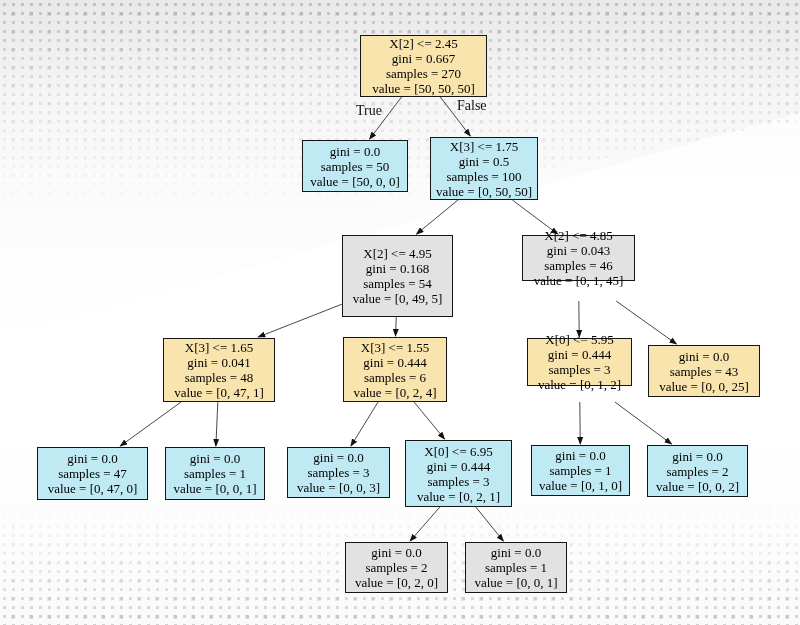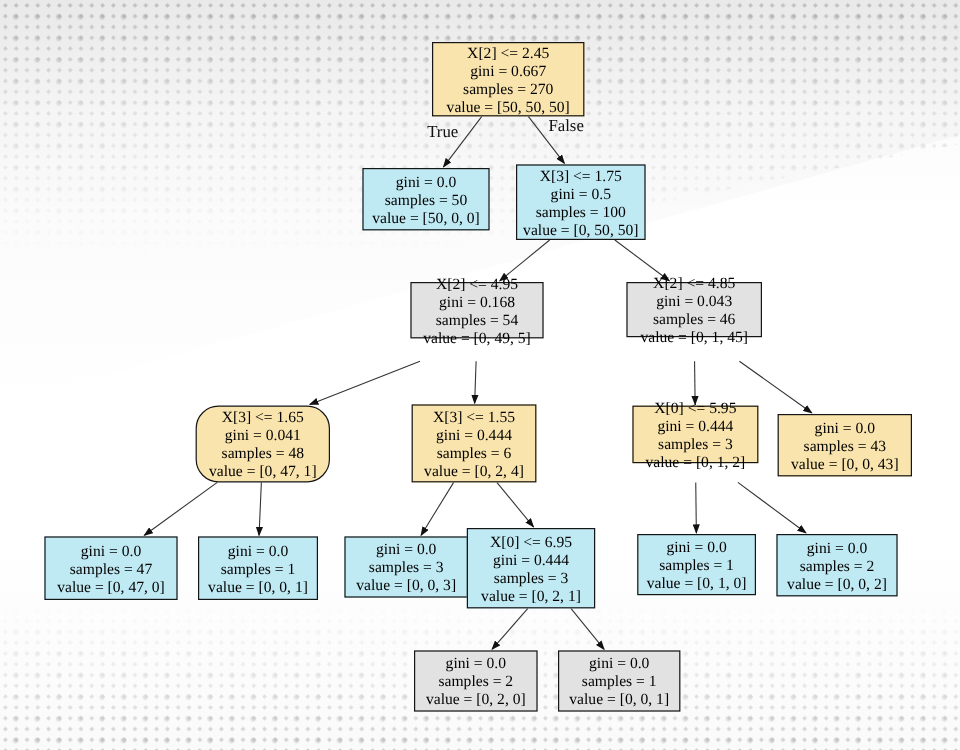--- a/index.html
+++ b/index.html
@@ -115,71 +115,71 @@
         <div class="nline">gini = 0.0</div>
         <div class="nline">samples = 50</div>
         <div class="nline">value = [50, 0, 0]</div>
       </div>
       <div class="node" style="left: 430px; top: 137px; width: 108px; height: 63px; background: rgb(191, 233, 243); border-color: rgb(21, 21, 21);">
         <div class="nline">X[3] &lt;= 1.75</div>
         <div class="nline">gini = 0.5</div>
         <div class="nline">samples = 100</div>
         <div class="nline">value = [0, 50, 50]</div>
       </div>
-      <div class="node" style="left: 342px; top: 235px; width: 111px; height: 47px; background: rgb(226, 226, 226); border-color: rgb(21, 21, 21);">
+      <div class="node" style="left: 342px; top: 235px; width: 111px; height: 82px; background: rgb(226, 226, 226); border-color: rgb(21, 21, 21);">
         <div class="nline">X[2] &lt;= 4.95</div>
         <div class="nline">gini = 0.168</div>
         <div class="nline">samples = 54</div>
         <div class="nline">value = [0, 49, 5]</div>
       </div>
       <div class="node" style="left: 522px; top: 235px; width: 113px; height: 46px; background: rgb(226, 226, 226); border-color: rgb(21, 21, 21);">
         <div class="nline">X[2] &lt;= 4.85</div>
         <div class="nline">gini = 0.043</div>
         <div class="nline">samples = 46</div>
         <div class="nline">value = [0, 1, 45]</div>
       </div>
-      <div class="node" style="left: 163px; top: 338px; width: 112px; height: 64px; background: rgb(249, 228, 173); border-color: rgb(21, 21, 21); border-radius: 19px;">
+      <div class="node" style="left: 163px; top: 338px; width: 112px; height: 64px; background: rgb(249, 228, 173); border-color: rgb(21, 21, 21);">
         <div class="nline">X[3] &lt;= 1.65</div>
         <div class="nline">gini = 0.041</div>
         <div class="nline">samples = 48</div>
         <div class="nline">value = [0, 47, 1]</div>
       </div>
       <div class="node" style="left: 343px; top: 337px; width: 104px; height: 65px; background: rgb(249, 228, 173); border-color: rgb(21, 21, 21);">
         <div class="nline">X[3] &lt;= 1.55</div>
         <div class="nline">gini = 0.444</div>
         <div class="nline">samples = 6</div>
         <div class="nline">value = [0, 2, 4]</div>
       </div>
       <div class="node" style="left: 527px; top: 338px; width: 105px; height: 48px; background: rgb(249, 228, 173); border-color: rgb(21, 21, 21);">
         <div class="nline">X[0] &lt;= 5.95</div>
         <div class="nline">gini = 0.444</div>
         <div class="nline">samples = 3</div>
         <div class="nline">value = [0, 1, 2]</div>
       </div>
       <div class="node" style="left: 648px; top: 345px; width: 112px; height: 52px; background: rgb(249, 228, 173); border-color: rgb(21, 21, 21);">
         <div class="nline">gini = 0.0</div>
         <div class="nline">samples = 43</div>
-        <div class="nline">value = [0, 0, 43]</div>
+        <div class="nline">value = [0, 0, 25]</div>
       </div>
       <div class="node" style="left: 37px; top: 447px; width: 111px; height: 53px; background: rgb(191, 233, 243); border-color: rgb(21, 21, 21);">
         <div class="nline">gini = 0.0</div>
         <div class="nline">samples = 47</div>
         <div class="nline">value = [0, 47, 0]</div>
       </div>
       <div class="node" style="left: 165px; top: 447px; width: 100px; height: 53px; background: rgb(191, 233, 243); border-color: rgb(21, 21, 21);">
         <div class="nline">gini = 0.0</div>
         <div class="nline">samples = 1</div>
         <div class="nline">value = [0, 0, 1]</div>
       </div>
       <div class="node" style="left: 287px; top: 447px; width: 103px; height: 51px; background: rgb(191, 233, 243); border-color: rgb(21, 21, 21);">
         <div class="nline">gini = 0.0</div>
         <div class="nline">samples = 3</div>
         <div class="nline">value = [0, 0, 3]</div>
       </div>
-      <div class="node" style="left: 389px; top: 440px; width: 107px; height: 67px; background: rgb(191, 233, 243); border-color: rgb(21, 21, 21);">
+      <div class="node" style="left: 405px; top: 440px; width: 107px; height: 67px; background: rgb(191, 233, 243); border-color: rgb(21, 21, 21);">
         <div class="nline">X[0] &lt;= 6.95</div>
         <div class="nline">gini = 0.444</div>
         <div class="nline">samples = 3</div>
         <div class="nline">value = [0, 2, 1]</div>
       </div>
       <div class="node" style="left: 531px; top: 445px; width: 99px; height: 51px; background: rgb(191, 233, 243); border-color: rgb(21, 21, 21);">
         <div class="nline">gini = 0.0</div>
         <div class="nline">samples = 1</div>
         <div class="nline">value = [0, 1, 0]</div>
       </div>

